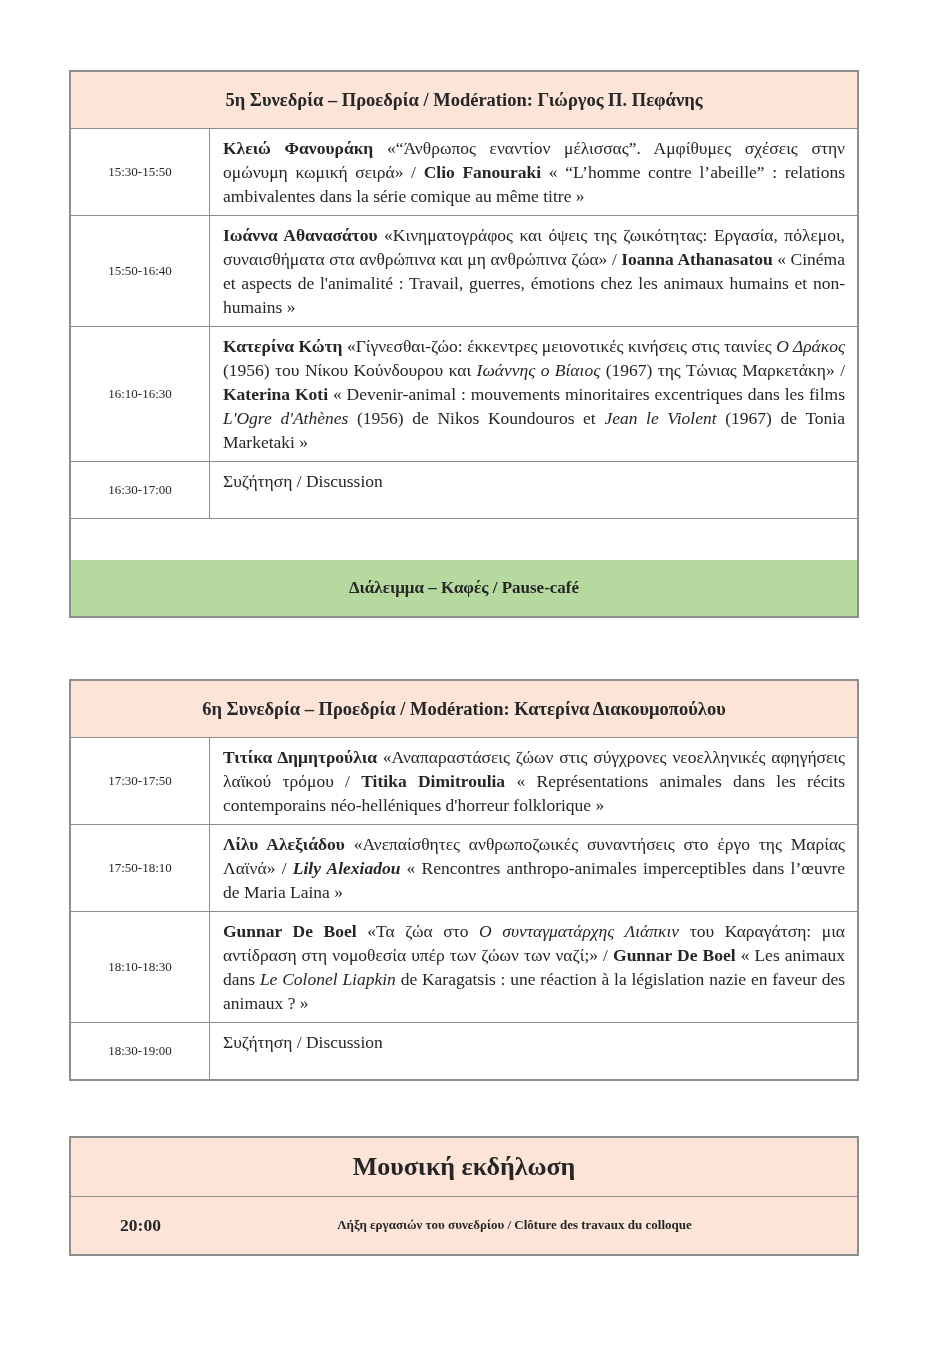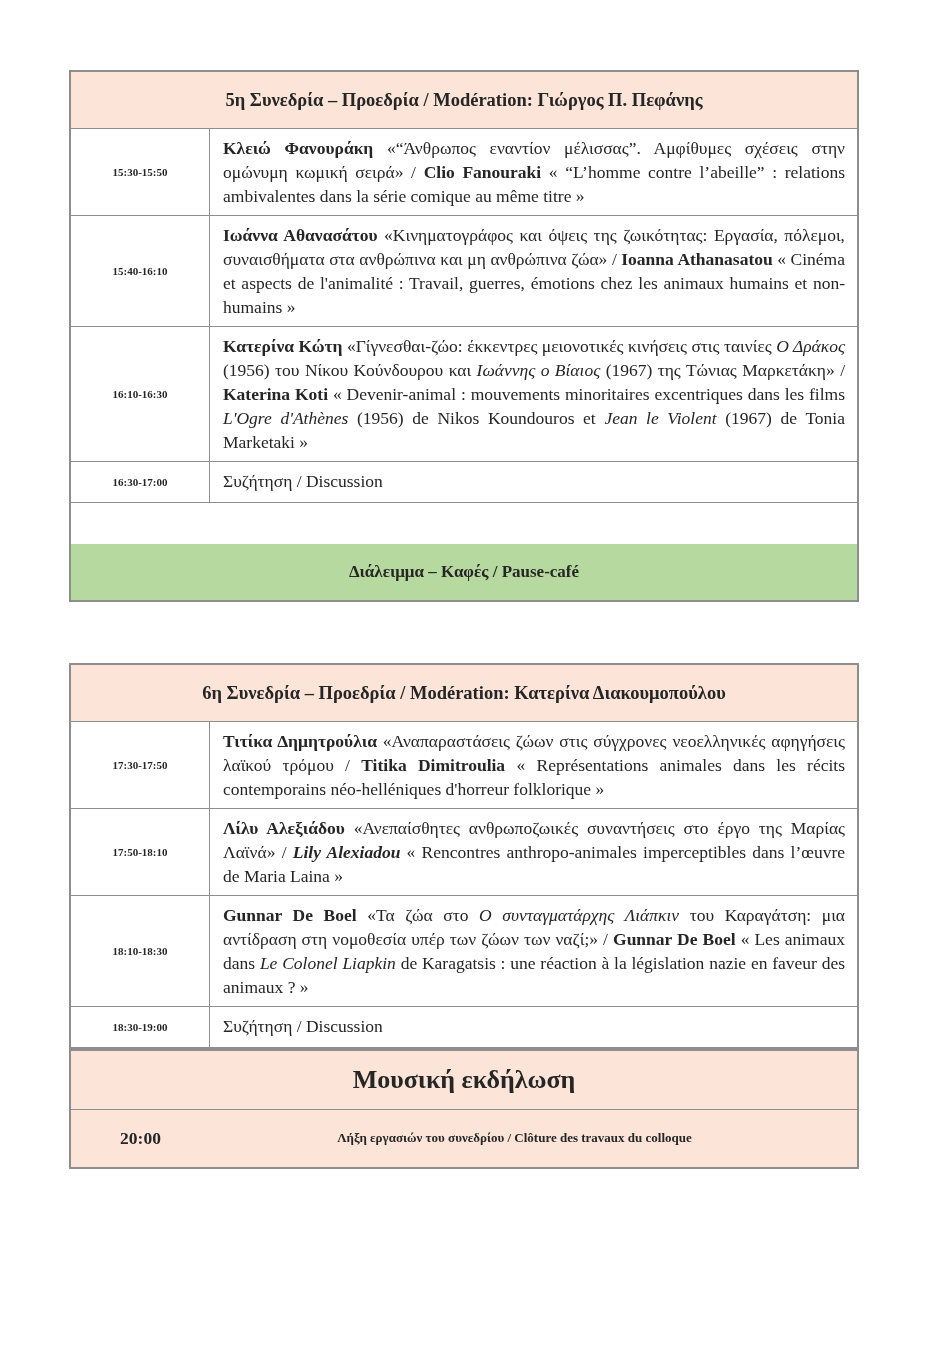--- a/index.html
+++ b/index.html
@@ -45,43 +45,43 @@
     display:flex;
     border-bottom:1.5px solid var(--border);
   }
   .row:last-child{border-bottom:none;}
   .time{
     flex:0 0 139px;
     display:flex;
     align-items:center;
     justify-content:center;
     border-right:1.5px solid var(--border);
-    font-size:11px;
-    padding:14px 2px;
-    font-weight:bold;
+    font-size:13px;
+    padding:20px 2px;
   }
   .desc{
     flex:1;
     font-size:17.5px;
     line-height:24px;
     text-align:justify;
     padding:7px 12px 7px 13px;
   }
   .break{
     background:var(--break-bg);
     text-align:center;
     font-weight:bold;
     font-size:17px;
     line-height:26px;
     padding:15px 22px;
     border-bottom:none;
     margin-top:41px;
   }
   .tbl-2{margin-top:61px;}
   .music{
+    margin-top:55px;
     background:var(--header-bg);
   }
   .music-hdr{
     font-size:26px;
     line-height:32px;
     padding:13px 12px;
   }
   .music-row{
     display:flex;
     align-items:flex-start;
@@ -111,21 +111,21 @@
 
     <section class="tbl">
       <div class="hdr">
         <span>5η Συνεδρία – Προεδρία / Modération: Γιώργος Π. Πεφάνης</span>
       </div>
       <div class="row">
         <div class="time">15:30-15:50</div>
         <div class="desc"><span style="font-weight: bold;">Κλειώ Φανουράκη</span><span> «“Άνθρωπος εναντίον μέλισσας”. Αμφίθυμες σχέσεις στην ομώνυμη κωμική σειρά» / </span><span style="font-weight: bold;">Clio Fanouraki</span><span> « “L’homme contre l’abeille” : relations ambivalentes dans la série comique au même titre »</span></div>
       </div>
       <div class="row">
-        <div class="time">15:40-16:10</div>
+        <div class="time">15:50-16:40</div>
         <div class="desc"><span style="font-weight: bold;">Ιωάννα Αθανασάτου</span><span> «Κινηματογράφος και όψεις της ζωικότητας: Εργασία, πόλεμοι, συναισθήματα στα ανθρώπινα και μη ανθρώπινα ζώα» / </span><span style="font-weight: bold;">Ioanna Athanasatou</span><span> « Cinéma et aspects de l'animalité : Travail, guerres, émotions chez les animaux humains et non-humains »</span></div>
       </div>
       <div class="row">
         <div class="time">16:10-16:30</div>
         <div class="desc"><span style="font-weight: bold;">Κατερίνα Κώτη</span><span> «Γίγνεσθαι-ζώο: έκκεντρες μειονοτικές κινήσεις στις ταινίες </span><span style="font-style: italic;">Ο Δράκος</span><span> (1956) του Νίκου Κούνδουρου και </span><span style="font-style: italic;">Ιωάννης ο Βίαιος</span><span> (1967) της Τώνιας Μαρκετάκη» / </span><span style="font-weight: bold;">Katerina Koti</span><span> « Devenir-animal : mouvements minoritaires excentriques dans les films </span><span style="font-style: italic;">L'Ogre d'Athènes</span><span> (1956) de Nikos Koundouros et </span><span style="font-style: italic;">Jean le Violent</span><span> (1967) de Tonia Marketaki »</span></div>
       </div>
       <div class="row">
         <div class="time">16:30-17:00</div>
         <div class="desc"><span>Συζήτηση / Discussion</span></div>
       </div>

